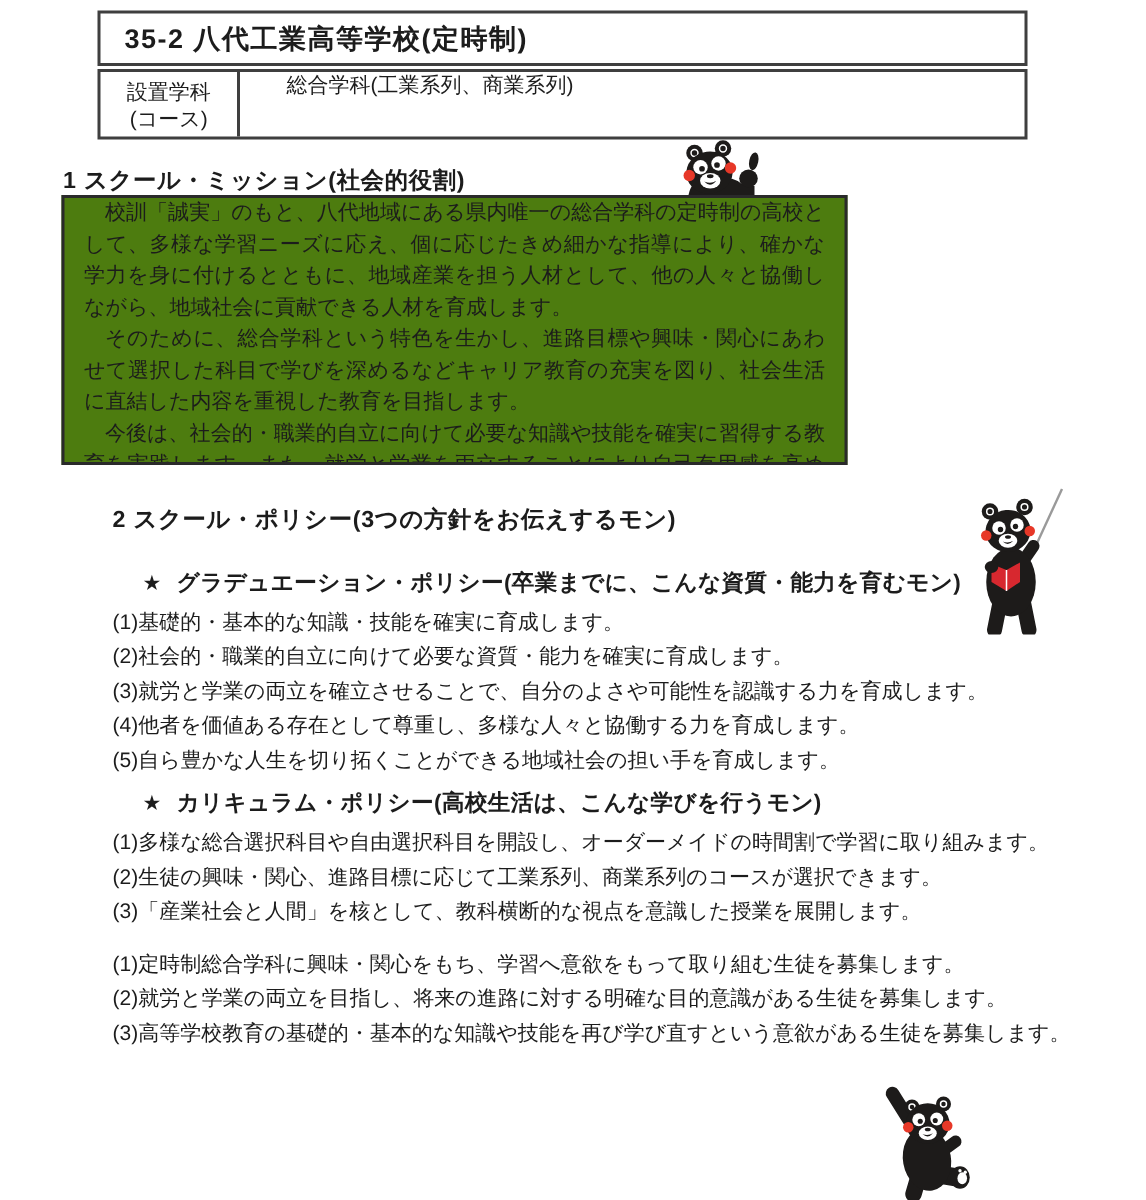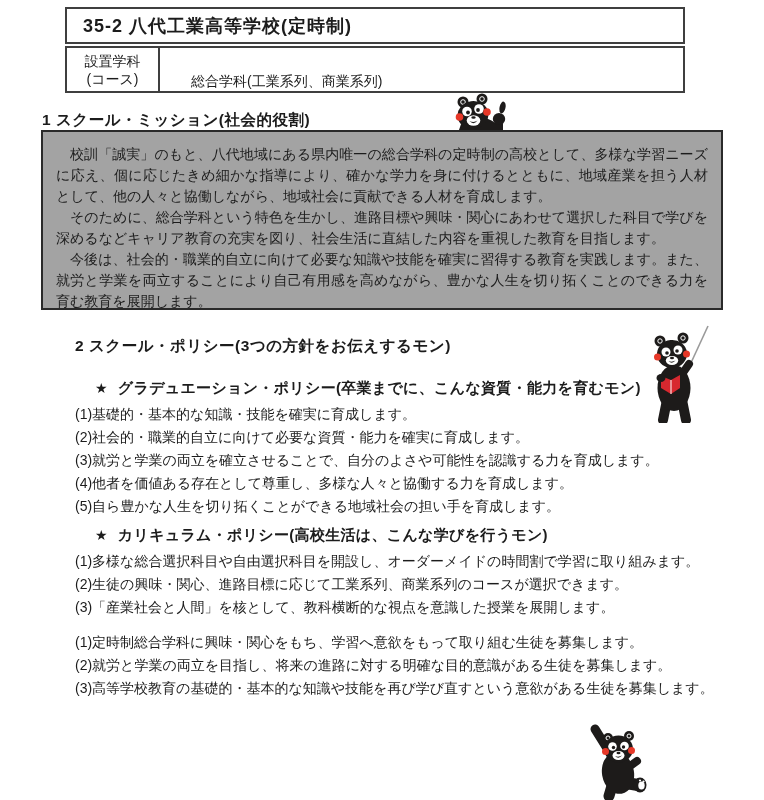--- a/index.html
+++ b/index.html
@@ -22,36 +22,36 @@
   .dept-table {
     position:absolute; left:65px; top:46px; width:620px; height:47px;
     border:2px solid #3f3f3f; background:#ffffff; display:flex;gap:15px;
   }
   .dept-table .cell-label {
     width:93px; border-right:2px solid #3f3f3f;
     display:flex; flex-direction:column; align-items:center; justify-content:center;
     font-size:14px; line-height:18px;
   }
   .dept-table .cell-value {
-    flex:1; display:flex; align-items:flex-end; padding-left:16px; font-size:14px;
+    flex:1; display:flex; align-items:flex-start; padding-left:16px; font-size:14px;
   }
   
   .sec1-heading {
     position:absolute; left:42px; top:110px;
     font-size:15.5px; font-weight:bold; letter-spacing:0.5px;
   }
   .sec2-heading {
     position:absolute; left:75px; top:336px;
     font-size:15.5px; font-weight:bold; letter-spacing:0.5px;
   }
   
   .mission-box {
-    position:absolute; left:41px; top:130px; width:682px; height:180px;
-    border:2px solid #2a2a2a; background:#a3a3a3;
-    padding:12px 13px 0 13px; overflow:hidden;
+    position:absolute; left:41px; top:130px; width:524px; height:180px;
+    border:2px solid #2a2a2a; background:#4d7c0f;
+    padding:0 13px 0 13px; overflow:hidden;
   }
   .mission-box p {
     font-family:"Liberation Serif","DejaVu Serif",serif;
     font-size:14px; line-height:21px; text-indent:1em; text-align:justify;
   }
   
   .policy-group { position:absolute; left:75px; width:670px; }
   .policy-group .policy-heading {
     font-size:15px; font-weight:bold; margin-left:20px; margin-bottom:5px;
     letter-spacing:0.3px;

